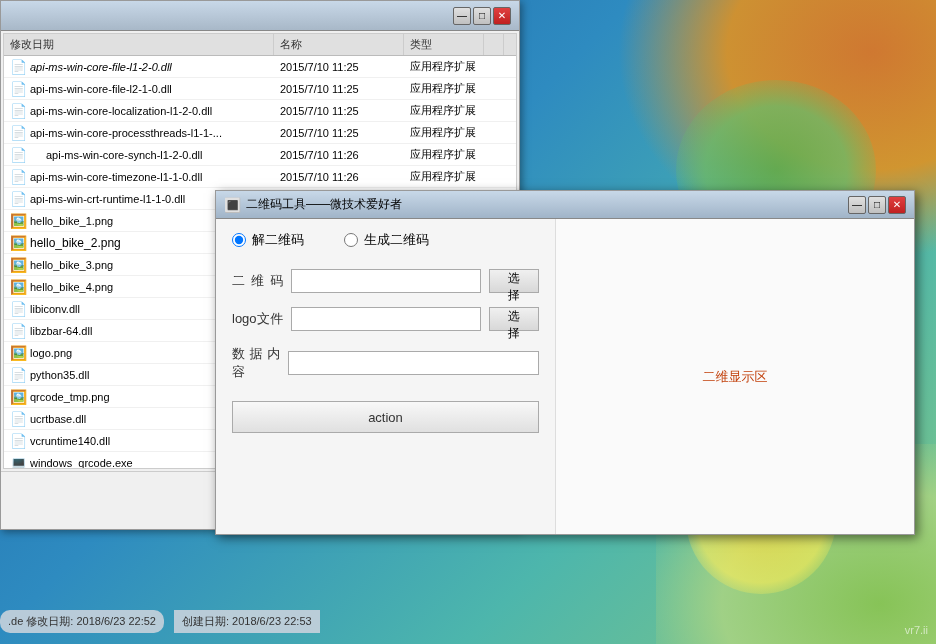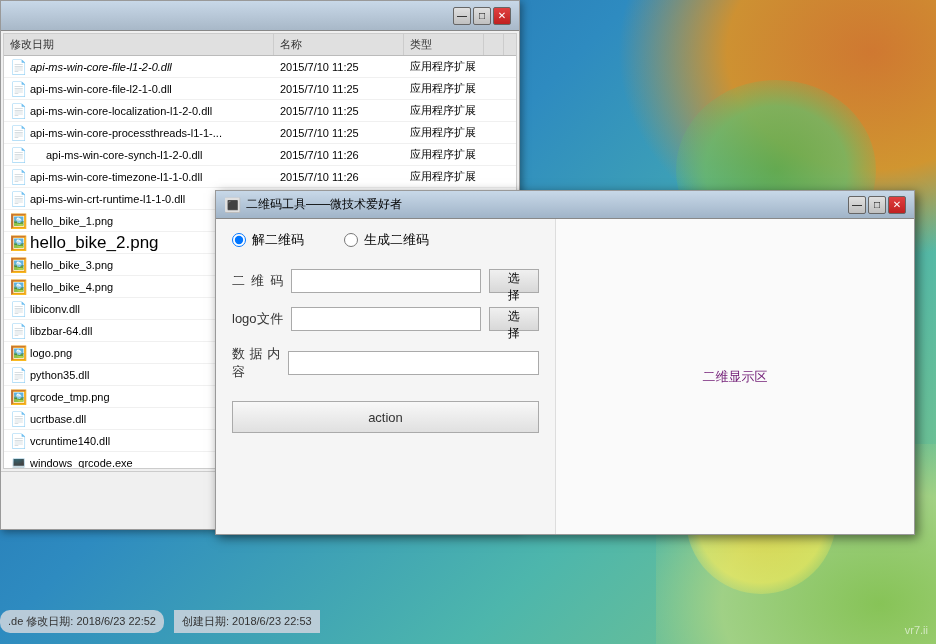--- a/index.html
+++ b/index.html
@@ -207,21 +207,21 @@
       padding: 12px 16px;
       border-right: 1px solid #ddd;
     }
 
     .dialog-right {
       flex: 1;
       display: flex;
       align-items: center;
       justify-content: center;
       font-size: 13px;
-      color: #701a75;
+      color: #c2410c;
       background: #fafafa;
     }
 
     .radio-group {
       display: flex;
       gap: 40px;
       margin-bottom: 20px;
     }
 
     .radio-item {
@@ -424,21 +424,21 @@
                 <span class="file-icon">🖼️</span>
                 <span style="font-size: 11px; overflow: hidden; text-overflow: ellipsis; white-space: nowrap;">hello_bike_1.png</span>
               </div>
               <div></div>
               <div></div>
               <div></div>
             </div>
             <div class="file-item">
               <div class="file-name-cell">
                 <span class="file-icon">🖼️</span>
-                <span style="font-size: 17px; overflow: hidden; text-overflow: ellipsis; white-space: nowrap;">hello_bike_2.png</span>
+                <span style="font-size: 12px; overflow: hidden; text-overflow: ellipsis; white-space: nowrap;">hello_bike_2.png</span>
               </div>
               <div></div>
               <div></div>
               <div></div>
             </div>
             <div class="file-item">
               <div class="file-name-cell">
                 <span class="file-icon">🖼️</span>
                 <span style="font-size: 11px; overflow: hidden; text-overflow: ellipsis; white-space: nowrap;">hello_bike_3.png</span>
               </div>

